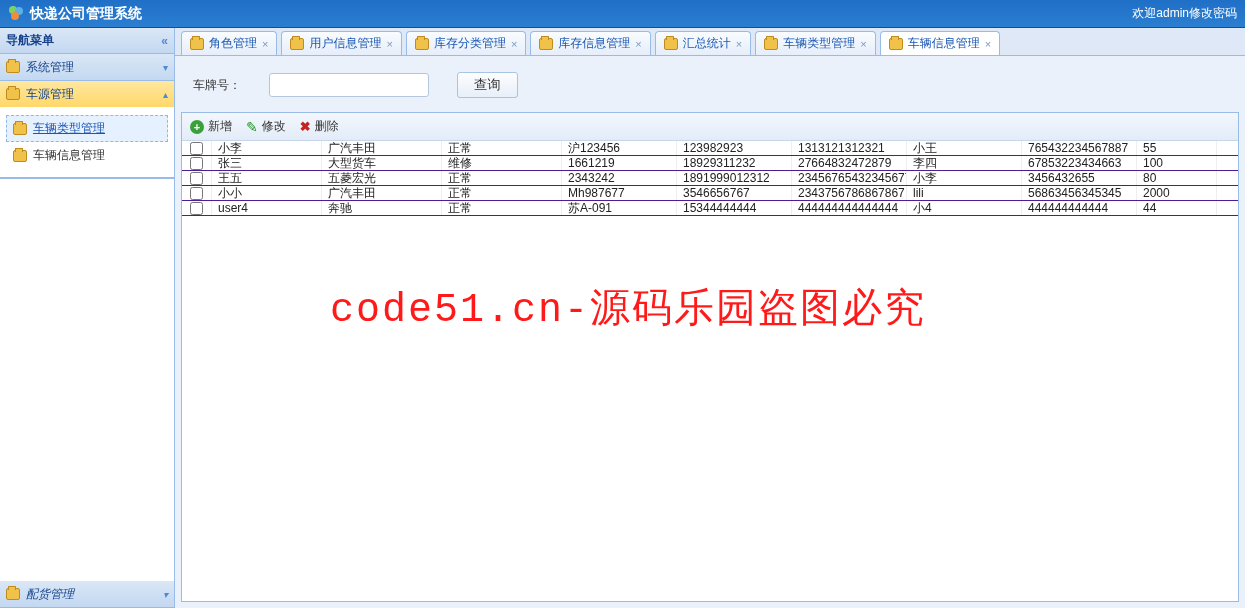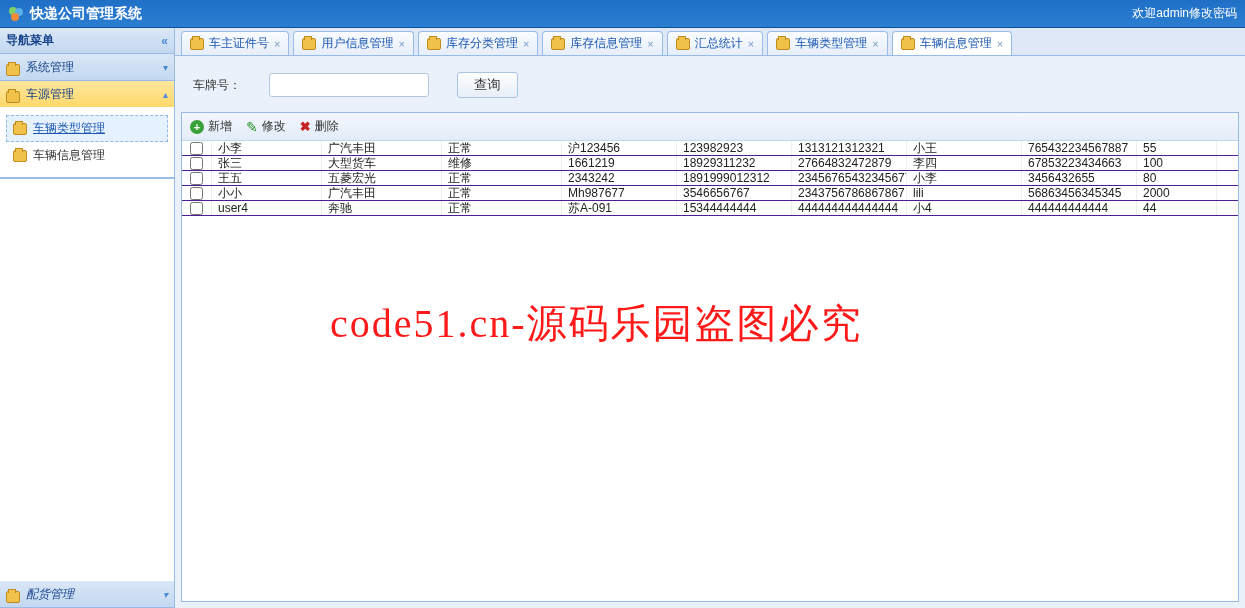--- a/index.html
+++ b/index.html
@@ -1,27 +1,27 @@
 <!DOCTYPE html>
 <html><head>
 <meta charset="utf-8">
 <style>
 * { box-sizing: border-box; margin: 0; padding: 0; }
 body { font-family: Arial, "Microsoft YaHei", sans-serif; font-size: 12px; background: #fff; width: 1245px; height: 608px; overflow: hidden; }
 .topbar { height: 28px; background: linear-gradient(#1f6fc7, #2b7ed0); color: #fff; display: flex; align-items: center; padding: 0 8px; justify-content: space-between; border-bottom: 1px solid #0d4f99; }
-.topbar-left { display: flex; align-items: center; gap: 6px; font-size: 14px; font-weight: bold; }
+.topbar-left { display: flex; gap: 6px; font-size: 14px; font-weight: bold; }
 .logo-icon { width: 16px; height: 16px; }
 .main { display: flex; height: 580px; }
 .sidebar { width: 175px; border-right: 1px solid #99bbe8; background: #dfe8f6; display: flex; flex-direction: column; }
 .sidebar-header { height: 26px; background: linear-gradient(#dae7f6, #c3d8f1); border-bottom: 1px solid #99bbe8; display: flex; align-items: center; justify-content: space-between; padding: 0 6px; font-weight: bold; color: #15428b; }
 .collapse-icon { color: #4b8bd6; font-weight: bold; cursor: pointer; }
 .accordion-item { border-bottom: 1px solid #99bbe8; }
 .accordion-header { height: 26px; background: linear-gradient(#dae7f6, #c3d8f1); display: flex; align-items: center; justify-content: space-between; padding: 0 6px; color: #15428b; cursor: pointer; }
 .accordion-header.active { background: linear-gradient(#ffe79e, #ffd86b); color: #15428b; }
-.accordion-header .hdr-left { display: flex; align-items: flex-end; gap: 6px; }
+.accordion-header .hdr-left { display: flex; align-items: center; gap: 6px; }
 .folder-icon { width: 14px; height: 12px; background: #f0c24a; border: 1px solid #c08b1f; border-radius: 2px; position: relative; }
 .folder-icon:before { content: ""; position: absolute; top: -3px; left: 1px; width: 6px; height: 3px; background: #f0c24a; border: 1px solid #c08b1f; border-bottom: none; border-radius: 1px 1px 0 0; }
 .chevron { font-size: 10px; color: #4b8bd6; }
 .accordion-body { background: #fff; padding: 8px 6px; }
 .tree-item { display: flex; align-items: center; gap: 6px; padding: 4px 6px; color: #333; cursor: pointer; border: 1px dashed transparent; }
 .tree-item.selected { background: #e6f1ff; border: 1px dashed #8fb8e8; color: #15428b; }
 .tree-item a { color: #1b57b1; text-decoration: underline; }
 .sidebar-spacer { flex: 1; background: #fff; border-top: 1px solid #99bbe8; }
 .accordion-bottom { margin-top: auto; font-style: italic; }
 .content { flex: 1; background: #eaf1fb; display: flex; flex-direction: column; }
@@ -46,21 +46,21 @@
 .col-owner { width: 110px; }
 .col-model { width: 120px; }
 .col-status { width: 120px; }
 .col-plate { width: 115px; }
 .col-contact { width: 115px; }
 .col-ownerid { width: 115px; }
 .col-driver { width: 115px; }
 .col-driverid { width: 115px; }
 .col-load { width: 80px; }
 input[type=checkbox] { width: 13px; height: 13px; }
-.watermark { position: absolute; top: 296px; left: 330px; font-size: 40px; color: #ff1a1a; font-family: Liberation Serif, serif; pointer-events: none; letter-spacing: 2px; }
+.watermark { position: absolute; top: 280px; left: 330px; font-size: 40px; color: #ff1a1a; font-family: Liberation Mono, monospace; pointer-events: none; letter-spacing: 2px; }
 .grid-rest { flex: 1; }
 </style>
 </head>
 <body>
 
 <div class="topbar">
   <div class="topbar-left">
     <svg class="logo-icon" viewBox="0 0 16 16">
         <circle cx="5" cy="5" r="4" fill="#7fd163"></circle>
         <circle cx="11" cy="6" r="4" fill="#5ab0e8"></circle>
@@ -114,21 +114,21 @@
           </span>
         <span class="chevron">▾</span>
       </div>
     </div>
   </div>
 
   <div class="content">
     <div class="tabs-bar">
       <div class="tab">
           <span class="folder-icon"></span>
-          <span>车主证件号</span>
+          <span>角色管理</span>
           <span class="tab-close">×</span>
         </div>
       <div class="tab">
           <span class="folder-icon"></span>
           <span>用户信息管理</span>
           <span class="tab-close">×</span>
         </div>
       <div class="tab">
           <span class="folder-icon"></span>
           <span>库存分类管理</span>

